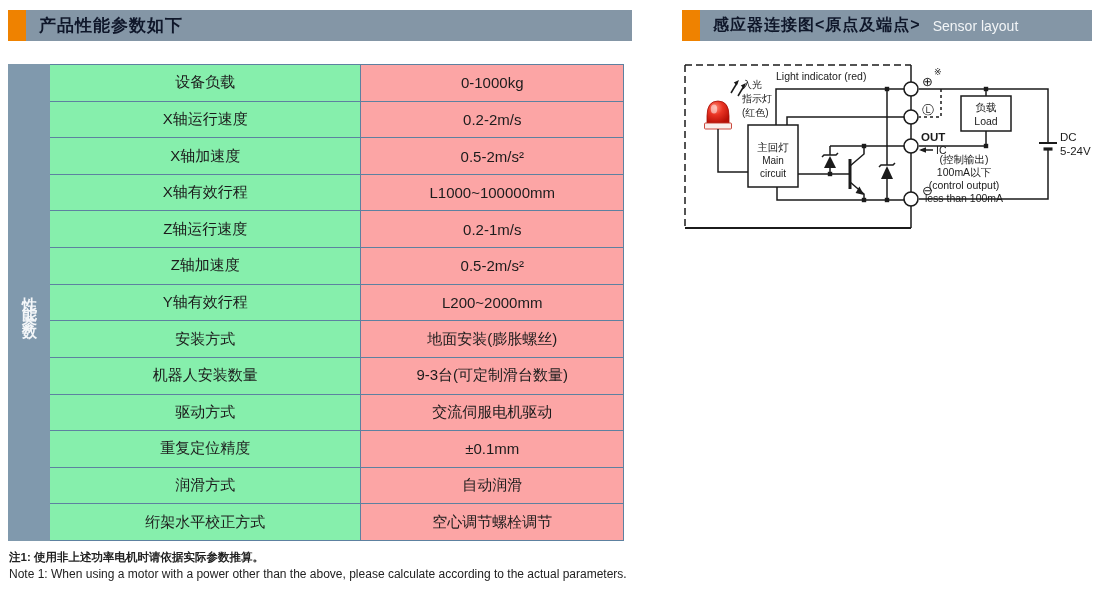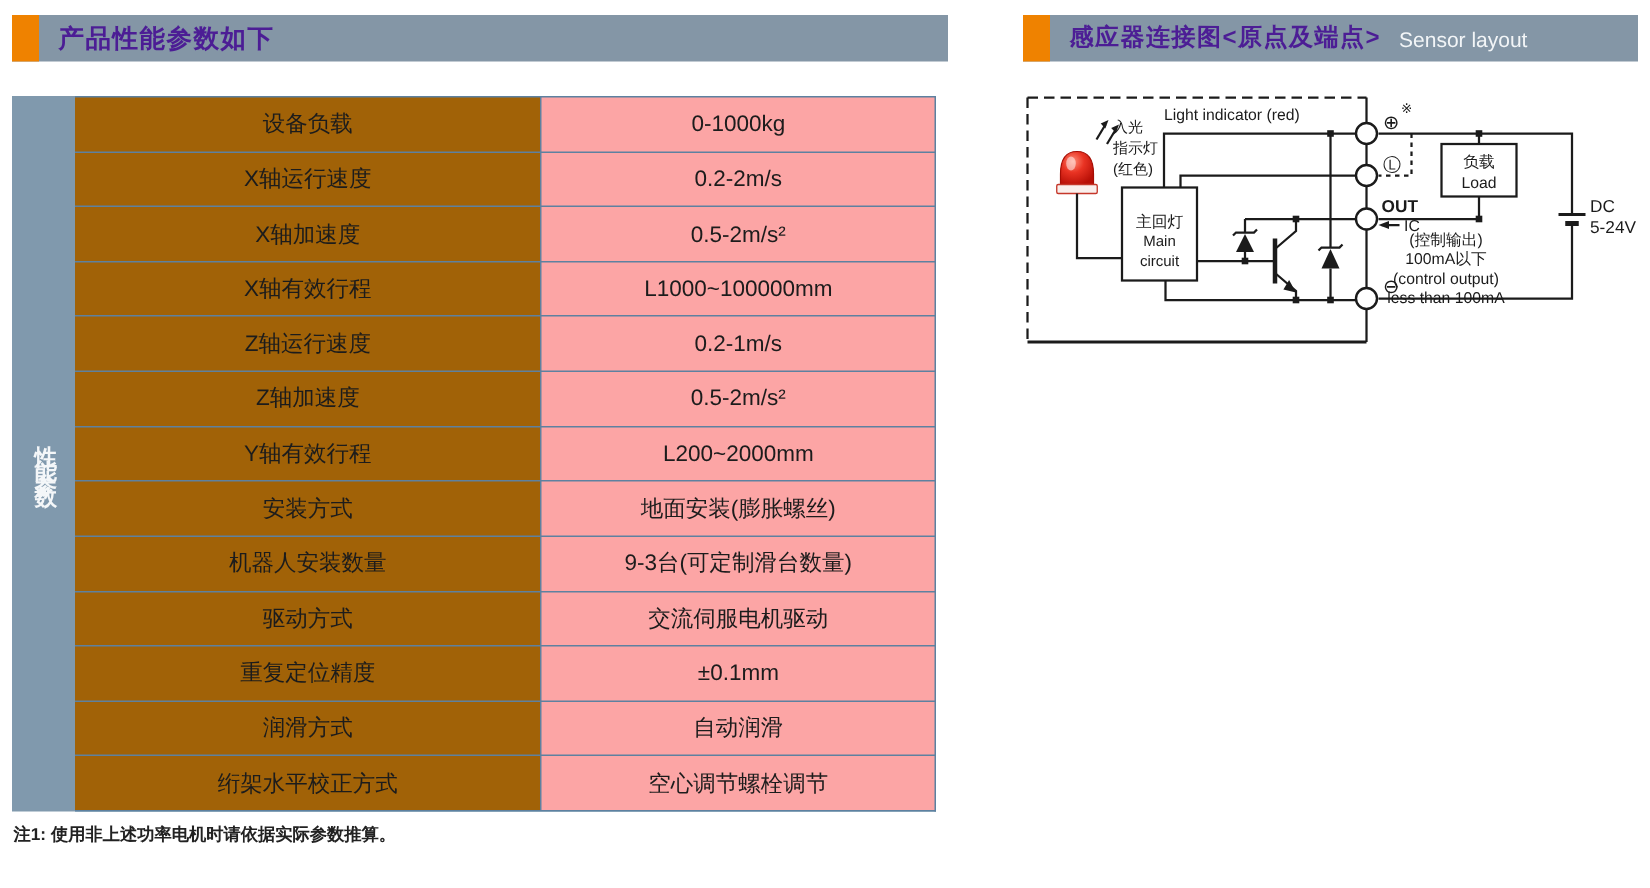--- a/index.html
+++ b/index.html
@@ -3,36 +3,36 @@
 <meta charset="utf-8">
 <style>
   html,body{margin:0;padding:0;}
   body{
     width:1100px;height:592px;position:relative;background:#ffffff;
     font-family:"Liberation Sans","DejaVu Sans",sans-serif;color:#1c1c1c;overflow:hidden;
   }
   
   .hbar{position:absolute;top:10px;height:31px;background:#8496a6;display:flex;align-items:center;}
   .hbar .accent{width:18px;height:31px;background:#ef8200;flex:0 0 auto;}
-  .hbar .cn{color:#4c1d95;font-size:17px;font-weight:bold;letter-spacing:1px;margin-left:13px;white-space:nowrap;}
+  .hbar .cn{color:#0f172a;font-size:17px;font-weight:bold;letter-spacing:1px;margin-left:13px;white-space:nowrap;}
   .hbar .en{color:#f2f5f7;font-size:14px;margin-left:12px;white-space:nowrap;}
   #header-left{left:8px;width:624px;}
   #header-right{left:682px;width:410px;}
   
   .spec{position:absolute;left:8px;top:64px;width:616px;height:477px;display:flex;}
   .side{
     width:42px;background:#8099ad;color:#f4f7f9;display:flex;align-items:center;justify-content:center;
     writing-mode:vertical-lr;text-orientation:upright;font-size:15px;letter-spacing:9px;font-weight:bold;
   }
   .grid{
     flex:1;display:grid;grid-template-columns:311fr 262fr;grid-template-rows:repeat(13,1fr);
     gap:1px;background:#5d81a0;border:1px solid #5d81a0;border-left:none;
   }
   .cell{display:flex;align-items:center;justify-content:center;font-size:15px;}
-  .cname{background:#a16207;}
+  .cname{background:#86efac;}
   .cval{background:#fca5a5;}
   
   .notes{position:absolute;left:9px;top:549px;line-height:17px;}
   .note-cn{font-size:11.5px;font-weight:bold;color:#222;}
   .note-en{font-size:12px;color:#222;}
   
   #diagram{position:absolute;left:683px;top:55px;}
   svg text{font-family:"Liberation Sans","DejaVu Sans",sans-serif;fill:#1b1b1b;}
   .wire{stroke:#1b1b1b;stroke-width:1.5;fill:none;}
   .wire2{stroke:#1b1b1b;stroke-width:2;fill:none;}
@@ -82,20 +82,21 @@
     <div class="cell cval">±0.1mm</div>
     <div class="cell cname">润滑方式</div>
     <div class="cell cval">自动润滑</div>
     <div class="cell cname">绗架水平校正方式</div>
     <div class="cell cval">空心调节螺栓调节</div>
   </div>
 </div>
 
 <div class="notes">
   <div class="note-cn">注1: 使用非上述功率电机时请依据实际参数推算。</div>
+  <div class="note-en">Note 1: When using a motor with a power other than the above, please calculate according to the actual parameters.</div>
 </div>
 
 <div id="diagram">
 <svg width="417" height="185" viewBox="0 0 417 185">
   <defs>
     <radialGradient id="ledGrad" cx="38%" cy="30%" r="75%">
       <stop offset="0%" stop-color="#ff8a74"></stop>
       <stop offset="45%" stop-color="#e93323"></stop>
       <stop offset="100%" stop-color="#b70f06"></stop>
     </radialGradient>

